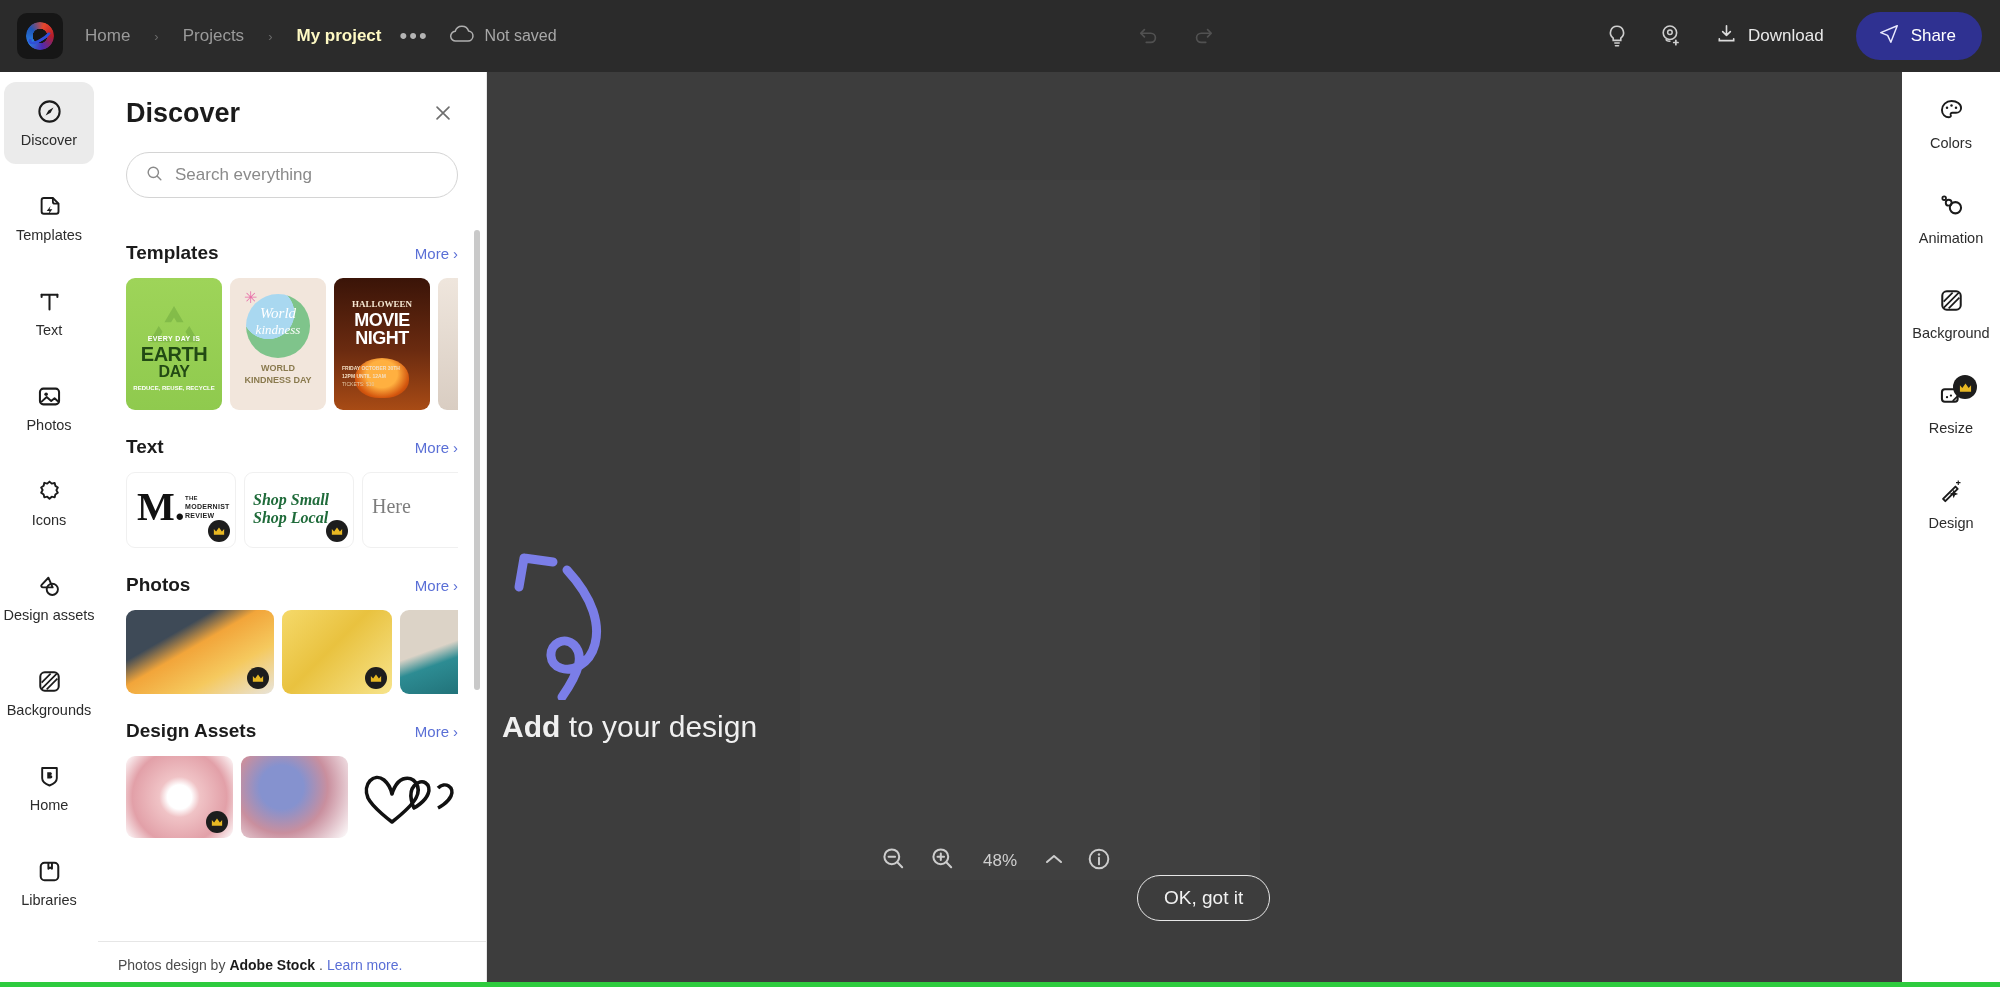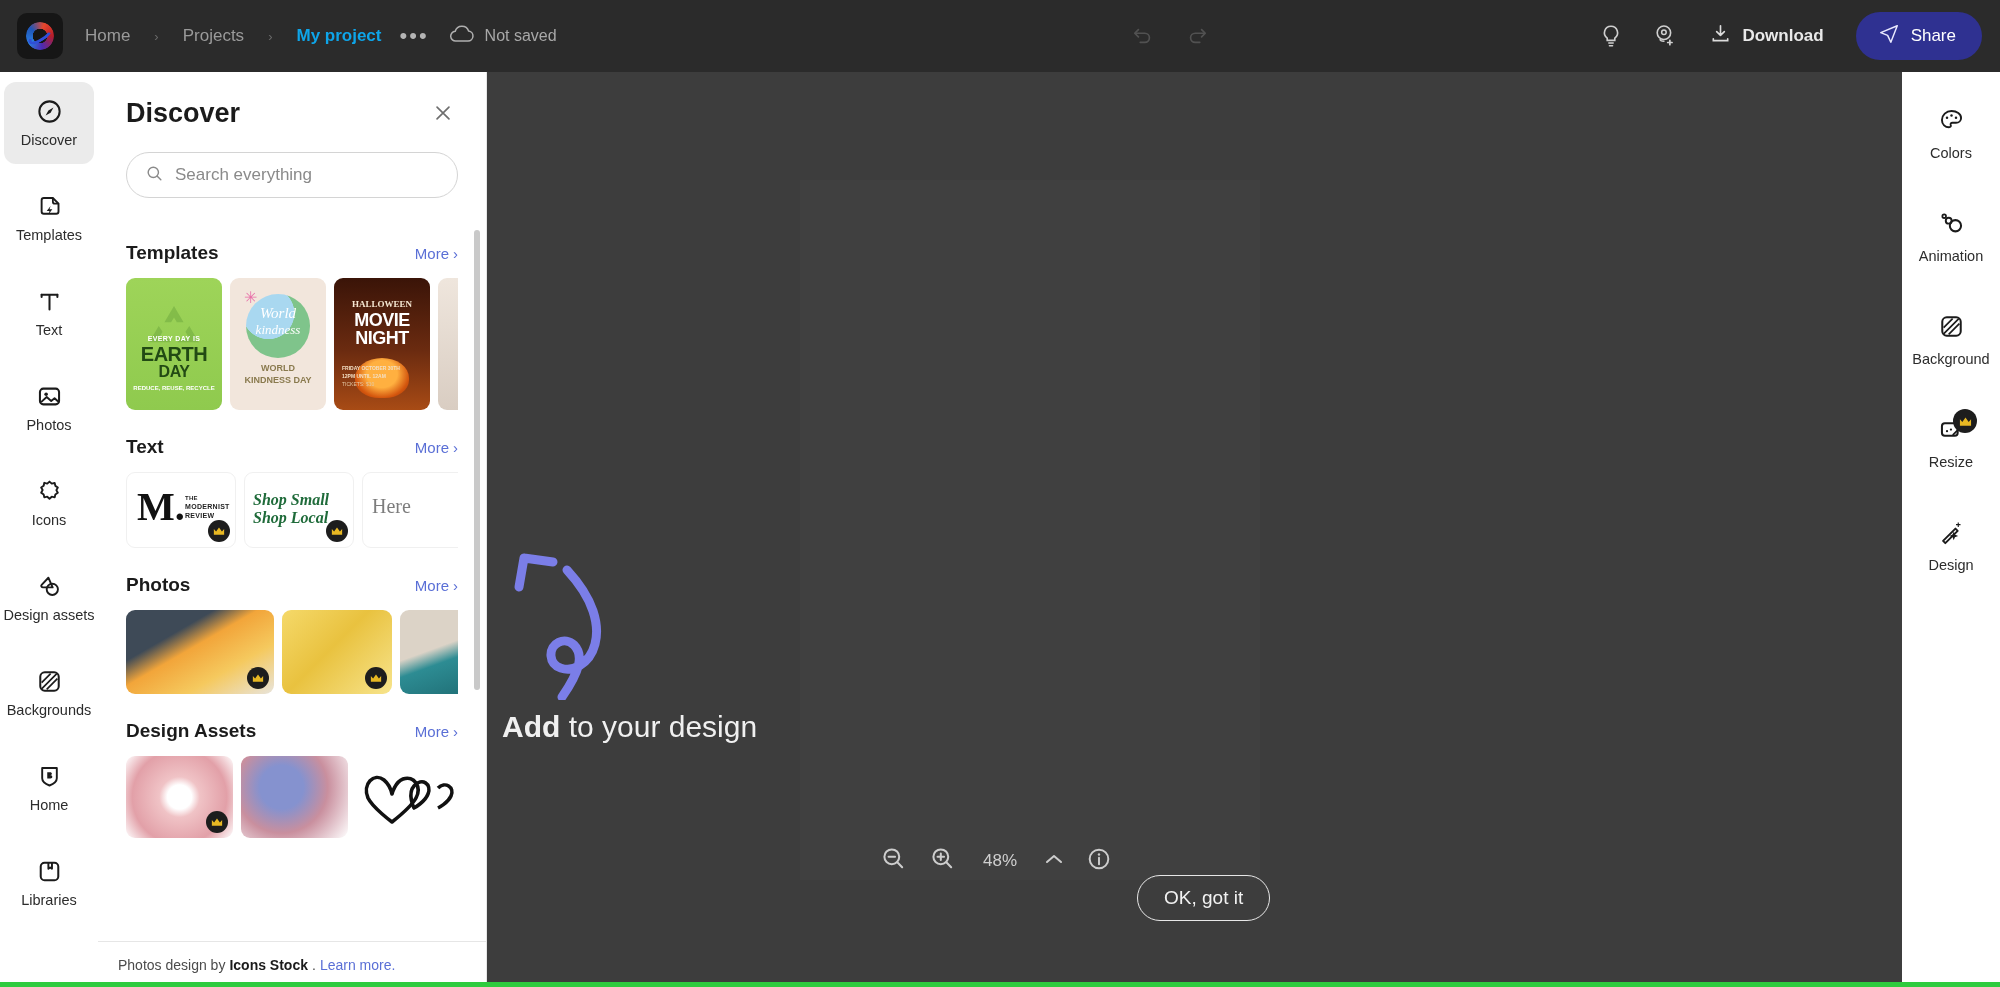--- a/index.html
+++ b/index.html
@@ -40,40 +40,40 @@
             mask: radial-gradient(circle, transparent 0 7px, #000 7.5px);
   }
   .adobe-logo .swoosh {
     position: absolute; left: 50%; top: 50%; transform: translate(-50%,-50%) rotate(-32deg);
     width: 26px; height: 11px; border: 3px solid #2f4fd8; border-radius: 50%;
     border-right-color: transparent; border-top-color: transparent;
   }
 
   .crumbs { display: flex; align-items: center; margin-left: 22px; gap: 24px; }
   .crumb { font-size: 17px; color: #9a9a9a; cursor: pointer; }
-  .crumb.current { color: #0ea5e9; font-weight: 700; }
+  .crumb.current { color: #fef9c3; font-weight: 700; }
   .crumb-sep { color: #6a6a6a; font-size: 13px; }
   .dots-btn {
     margin-left: 14px; color: #b4b4b4; font-size: 22px; letter-spacing: 2px;
     cursor: pointer; line-height: 10px; padding: 6px 4px;
   }
   .save-state { display: flex; align-items: center; gap: 10px; margin-left: 16px; }
   .save-state .label { font-size: 16px; color: #a8a8a8; }
 
   .top-right {
     margin-left: auto; display: flex; align-items: center; gap: 6px; padding-right: 18px;
   }
   .icon-btn {
     width: 48px; height: 48px; border-radius: 10px;
     display: flex; align-items: center; justify-content: center; cursor: pointer;
   }
   .dl-btn {
     display: flex; align-items: center; gap: 10px; height: 46px;
     padding: 0 18px 0 14px; border-radius: 24px; cursor: pointer;
-    color: #e9e9e9; font-size: 17px; font-weight: bold;
+    color: #e9e9e9; font-size: 17px;
   }
   .share-btn {
     display: flex; align-items: center; gap: 11px; height: 48px;
     padding: 0 26px 0 22px; border-radius: 26px; cursor: pointer;
     background: #2f3191; color: #fff; font-size: 17px; margin-left: 8px;
   }
 
   
   .rail {
     position: absolute; left: 0; top: 72px; width: 98px; height: 915px;
@@ -179,21 +179,21 @@
     border-top: 1px solid #e6e6e6; height: 46px; display: flex; align-items: center;
     padding: 0 20px; font-size: 14px; color: #4b4b4b; gap: 4px;
   }
   .panel-foot b { font-weight: 700; color: #1b1b1b; }
   .panel-foot .lm { color: #5a6fd6; cursor: pointer; }
 
   
   .rrail {
     position: absolute; right: 0; top: 72px; width: 98px; height: 915px;
     background: #fff; z-index: 5; display: flex; flex-direction: column;
-    align-items: center; padding-top: 22px; gap: 8px;
+    align-items: center; padding-top: 12px;
   }
   .rrail-item {
     width: 92px; height: 80px; border-radius: 12px; cursor: pointer;
     display: flex; flex-direction: column; align-items: center; justify-content: center;
     gap: 7px; margin-bottom: 15px; position: relative;
   }
   .rrail-item .lbl { font-size: 14.5px; color: #2c2c2c; white-space: nowrap; }
   .rrail-crown {
     position: absolute; right: 20px; top: 6px; width: 24px; height: 24px;
     border-radius: 50%; background: #1d1d1d;
@@ -561,21 +561,21 @@
               <path d="M58 26c8-9 18-2 14 8-3 8-14 14-14 14s-7-14-0-22z" stroke="#111" stroke-width="3.6" stroke-linejoin="round"></path>
               <path d="M82 28c7-7 17-1 13 8-3 7-13 12-13 12" stroke="#111" stroke-width="3.6" stroke-linejoin="round"></path>
             </svg>
           </div>
         </div>
       </div>
     </div>
 
     <div class="panel-foot">
       <span>Photos design by </span>
-      <b>Icons Stock</b>
+      <b>Adobe Stock</b>
       <span>. </span>
       <span class="lm">Learn more.</span>
     </div>
   </div>
 
   <div class="rrail">
     <div class="rrail-item">
       <span>
         <svg width="27" height="27" viewBox="0 0 24 24" fill="none">
           <path d="M12 3.5c-4.7 0-8.5 3.6-8.5 8 0 4.1 3 6.5 6.2 6.5 1.6 0 2-1 1.6-2-.4-1.1.3-2 1.5-2H16c2.6 0 4.5-1.8 4.5-4.3 0-3.6-3.7-6.2-8.5-6.2z" stroke="#1b1b1b" stroke-width="1.7" stroke-linejoin="round"></path>

